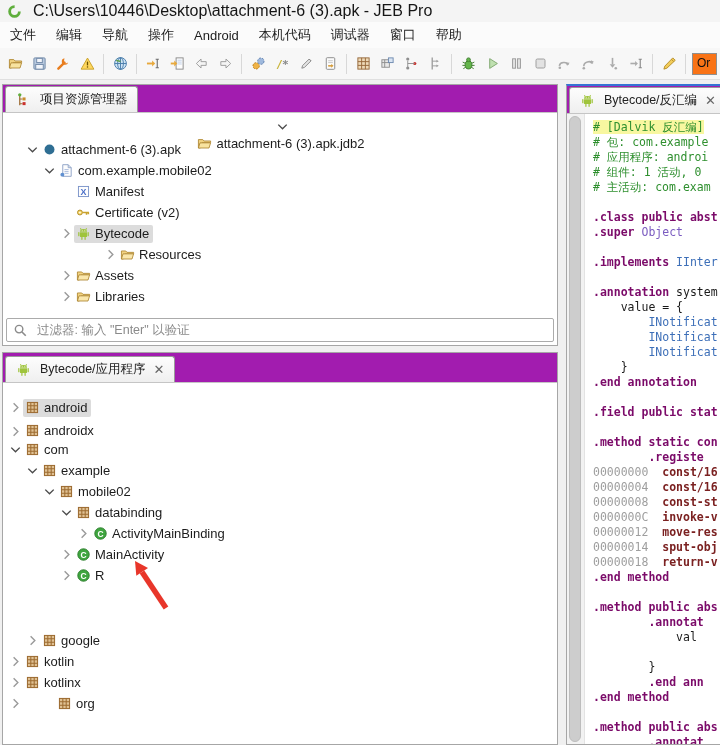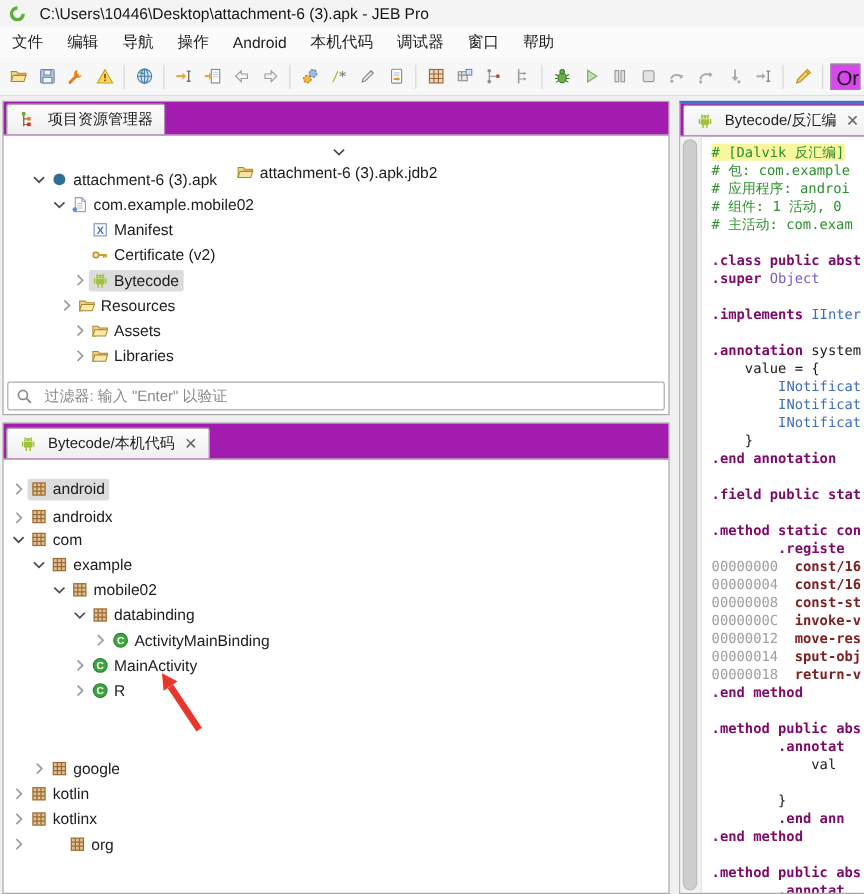--- a/index.html
+++ b/index.html
@@ -1,26 +1,26 @@
 <!DOCTYPE html>
 <html><head>
 <meta charset="utf-8">
 <style>
   *{margin:0;padding:0;box-sizing:border-box}
   html,body{background:#e6e6e6}
   #screen{position:relative;width:720px;height:745px;background:#F0F0F0;overflow:hidden;
           font-family:"Liberation Sans",sans-serif;color:#1c1c1c}
   
-  #titlebar{height:22px;display:flex;align-items:center;gap:7px;padding:0 6px;background:#F4F4F4;font-size:13px;color:#151515}
+  #titlebar{height:22px;display:flex;align-items:center;gap:7px;padding:0 6px;background:#F4F4F4;font-size:16px;color:#151515}
   #menubar{height:26px;display:flex;align-items:center;background:#FBFBFB;font-size:13px}
   .menu-item{padding:3px 10px;cursor:default}
   #toolbar{height:32px;display:flex;align-items:center;background:#F7F7F7;border-bottom:1px solid #E0E0E0;padding:0 3px}
   .tbtn{width:24px;height:24px;display:flex;align-items:center;justify-content:center;border-radius:2px}
   .tsep{width:1px;height:20px;background:#D8D8D8;margin:0 4px}
-  #toolbar-search{margin-left:2px;height:22px;width:36px;background:#d946ef;border:1px solid #8f8f8f;font-size:17px;padding:2px 4px;color:#111;overflow:hidden;white-space:nowrap}
+  #toolbar-search{margin-left:2px;height:22px;width:36px;background:#f97316;border:1px solid #8f8f8f;font-size:12px;padding:2px 4px;color:#111;overflow:hidden;white-space:nowrap}
   
   .panel{position:absolute;background:#fff;border:1px solid #A6A6A6}
   #explorer-panel{left:2px;top:84px;width:556px;height:262px}
   #hierarchy-panel{left:2px;top:352px;width:556px;height:393px}
   #disasm-panel{left:566px;top:84px;width:154px;height:661px;border-right:none;border-top:2px solid #3574D4}
   .tabbar{height:28px;background:#a21caf;border-bottom:1px solid #C5C5C5;display:flex;align-items:flex-end}
   #hierarchy-panel .tabbar{height:30px}
   .tab{display:flex;align-items:center;gap:5px;height:26px;padding:0 9px;margin-left:2px;
        background:linear-gradient(#FDFDFD,#EFEFEF);border:1px solid #9B9B9B;border-bottom:none;
        border-radius:3px 3px 0 0;font-size:12.5px;color:#222;white-space:nowrap}
@@ -367,21 +367,21 @@
                   <path d="M4.2 6.2a3.8 3.1 0 0 1 7.6 0z" fill="#9FC43B"></path>
                   <path d="M5.6 3.9 4.7 2.5M10.4 3.9l.9-1.4" stroke="#9FC43B" stroke-width="1.1"></path>
                   <circle cx="6.6" cy="5" r=".55" fill="#fff"></circle>
                   <circle cx="9.4" cy="5" r=".55" fill="#fff"></circle>
                   <path d="M3 7v3.4M13 7v3.4M6.3 12v2.2M9.7 12v2.2" stroke="#9FC43B" stroke-width="1.3" stroke-linecap="round"></path>
                 </svg>
               </span>
               <span>Bytecode</span>
             </span>
           </div>
-          <div class="trow" style="padding-left: 44px;">
+          <div class="trow" style="padding-left: 59px; margin-left: 40px;">
             <span class="exp">
               <svg viewBox="0 0 16 16" width="15" height="15">
                 <path d="M6 3.5 10.5 8 6 12.5" fill="none" stroke="#9A9A9A" stroke-width="1.5"></path>
               </svg>
             </span>
             <span class="hit">
               <span class="ticon">
                 <svg viewBox="0 0 16 16" width="15" height="15">
                   <path d="M1.5 12.8V4.2h4.6l1.4 1.5h7v1.6h-9L3.6 12.8z" fill="#F2D382" stroke="#AD8530" stroke-width=".9"></path>
                   <path d="M3.2 7.3h11.3l-1.7 5.5H1.5z" fill="#FAE7AC" stroke="#AD8530" stroke-width=".9"></path>
@@ -441,21 +441,21 @@
         <span class="ticon">
             <svg viewBox="0 0 16 16" width="15" height="15">
               <path d="M4.2 6.7h7.6v4.1c0 .6-.4 1-1 1H5.2c-.6 0-1-.4-1-1z" fill="#9FC43B"></path>
               <path d="M4.2 6.2a3.8 3.1 0 0 1 7.6 0z" fill="#9FC43B"></path>
               <path d="M5.6 3.9 4.7 2.5M10.4 3.9l.9-1.4" stroke="#9FC43B" stroke-width="1.1"></path>
               <circle cx="6.6" cy="5" r=".55" fill="#fff"></circle>
               <circle cx="9.4" cy="5" r=".55" fill="#fff"></circle>
               <path d="M3 7v3.4M13 7v3.4M6.3 12v2.2M9.7 12v2.2" stroke="#9FC43B" stroke-width="1.3" stroke-linecap="round"></path>
             </svg>
           </span>
-        <span>Bytecode/本机代码</span>
+        <span>Bytecode/应用程序</span>
         <span class="tabclose">✕</span>
       </div>
     </div>
     <div class="pbody">
       <div id="hierarchy-tree">
           <div class="trow sel" style="padding-left: 4px;">
             <span class="exp">
               <svg viewBox="0 0 16 16" width="15" height="15">
                 <path d="M6 3.5 10.5 8 6 12.5" fill="none" stroke="#9A9A9A" stroke-width="1.5"></path>
               </svg>

